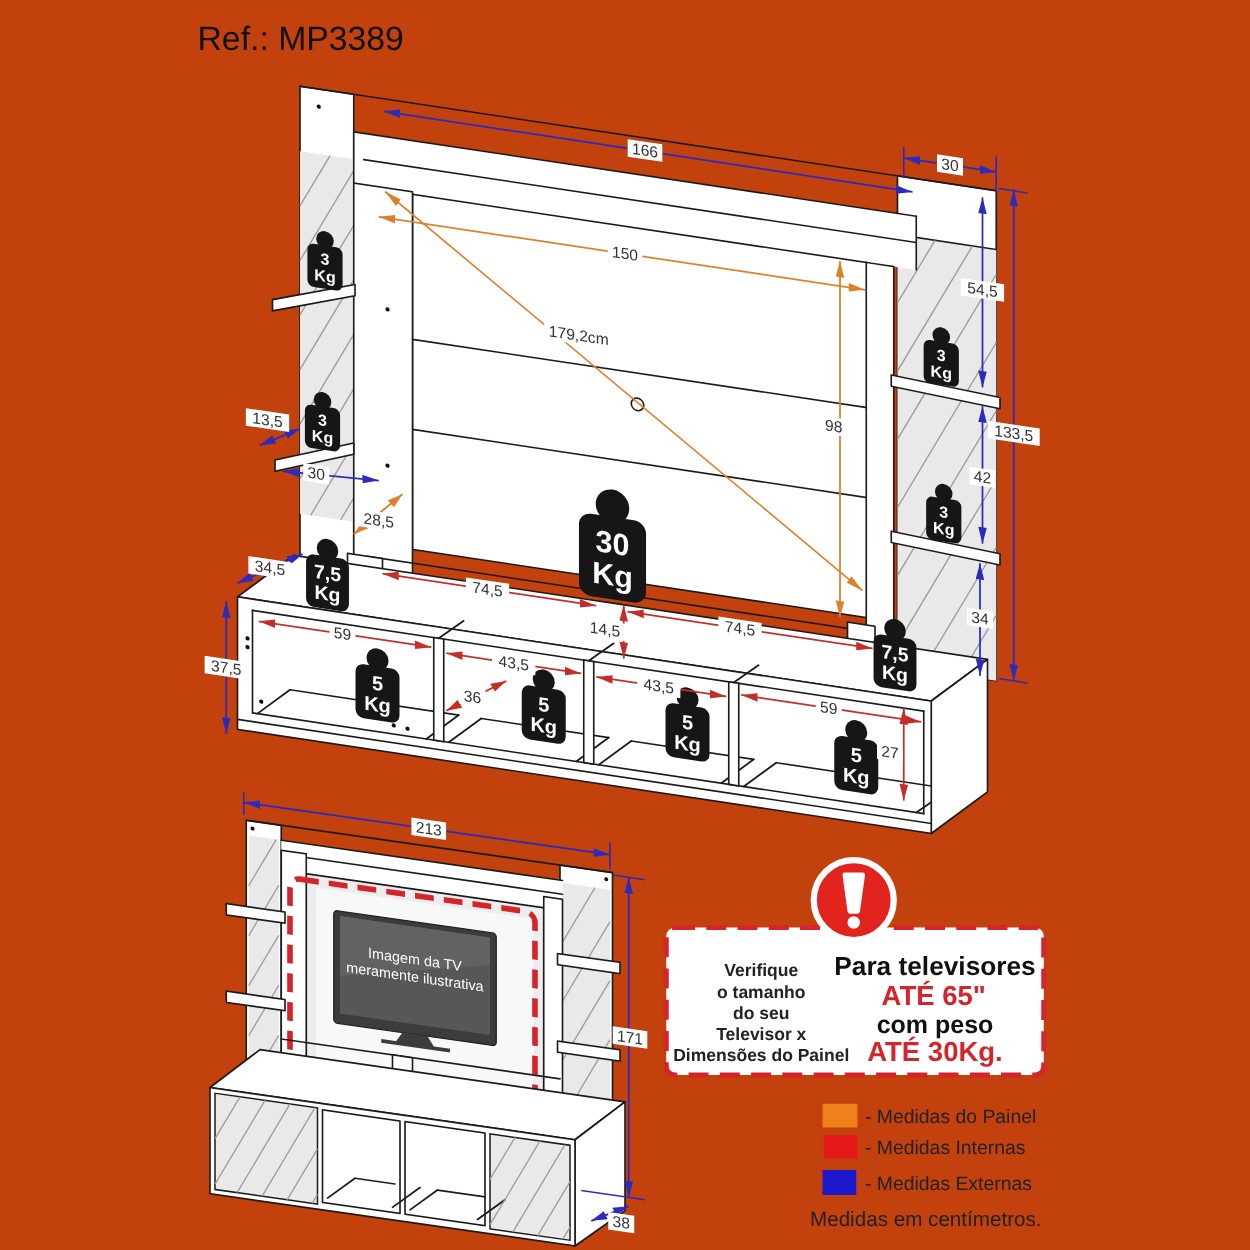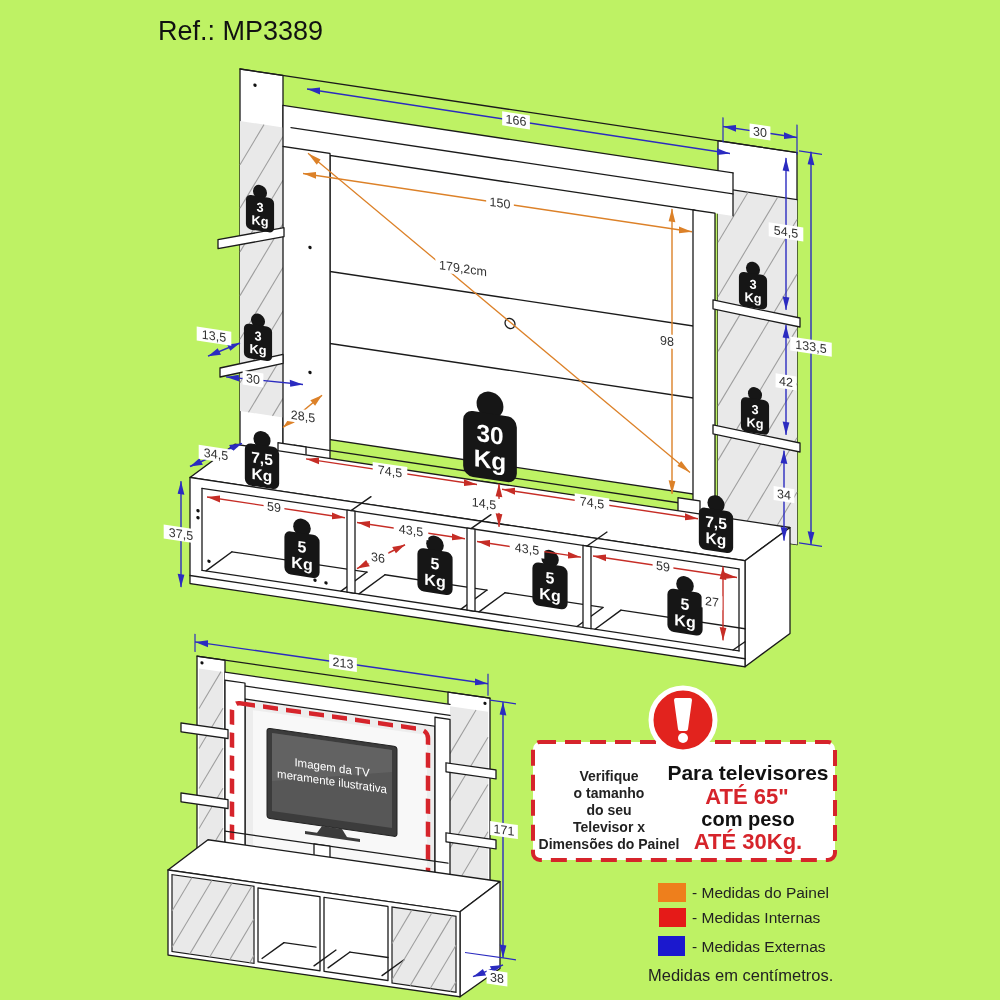--- a/index.html
+++ b/index.html
@@ -1,16 +1,16 @@
 <!DOCTYPE html>
 <html><head>
 <meta charset="utf-8">
 <style>
   html,body{margin:0;padding:0;background:#ffffff;}
-  .page{width:1000px;height:1000px;position:relative;background:#bef264;font-family:"Liberation Sans",sans-serif;}
+  .page{width:1000px;height:1000px;position:relative;background:#c2410c;font-family:"Liberation Sans",sans-serif;}
   svg{display:block;}
   svg text{font-family:"Liberation Sans","DejaVu Sans",sans-serif;}
   .t-title{font-size:27px;fill:#111;}
   .dim-label{font-size:12.5px;fill:#333;}
   .wt-t{font-weight:bold;fill:#ffffff;text-anchor:middle;}
   .ln{stroke:#1b1b1b;stroke-width:1.3;fill:none;stroke-linejoin:round;stroke-linecap:round;}
   .fw{fill:#ffffff;stroke:#1b1b1b;stroke-width:1.3;stroke-linejoin:round;}
   .mz{fill:#e9e9e9;stroke:none;}
   .warn-black{font-size:14px;font-weight:bold;fill:#222;text-anchor:middle;}
   .warn-big{font-size:21px;font-weight:bold;fill:#111;text-anchor:middle;}

